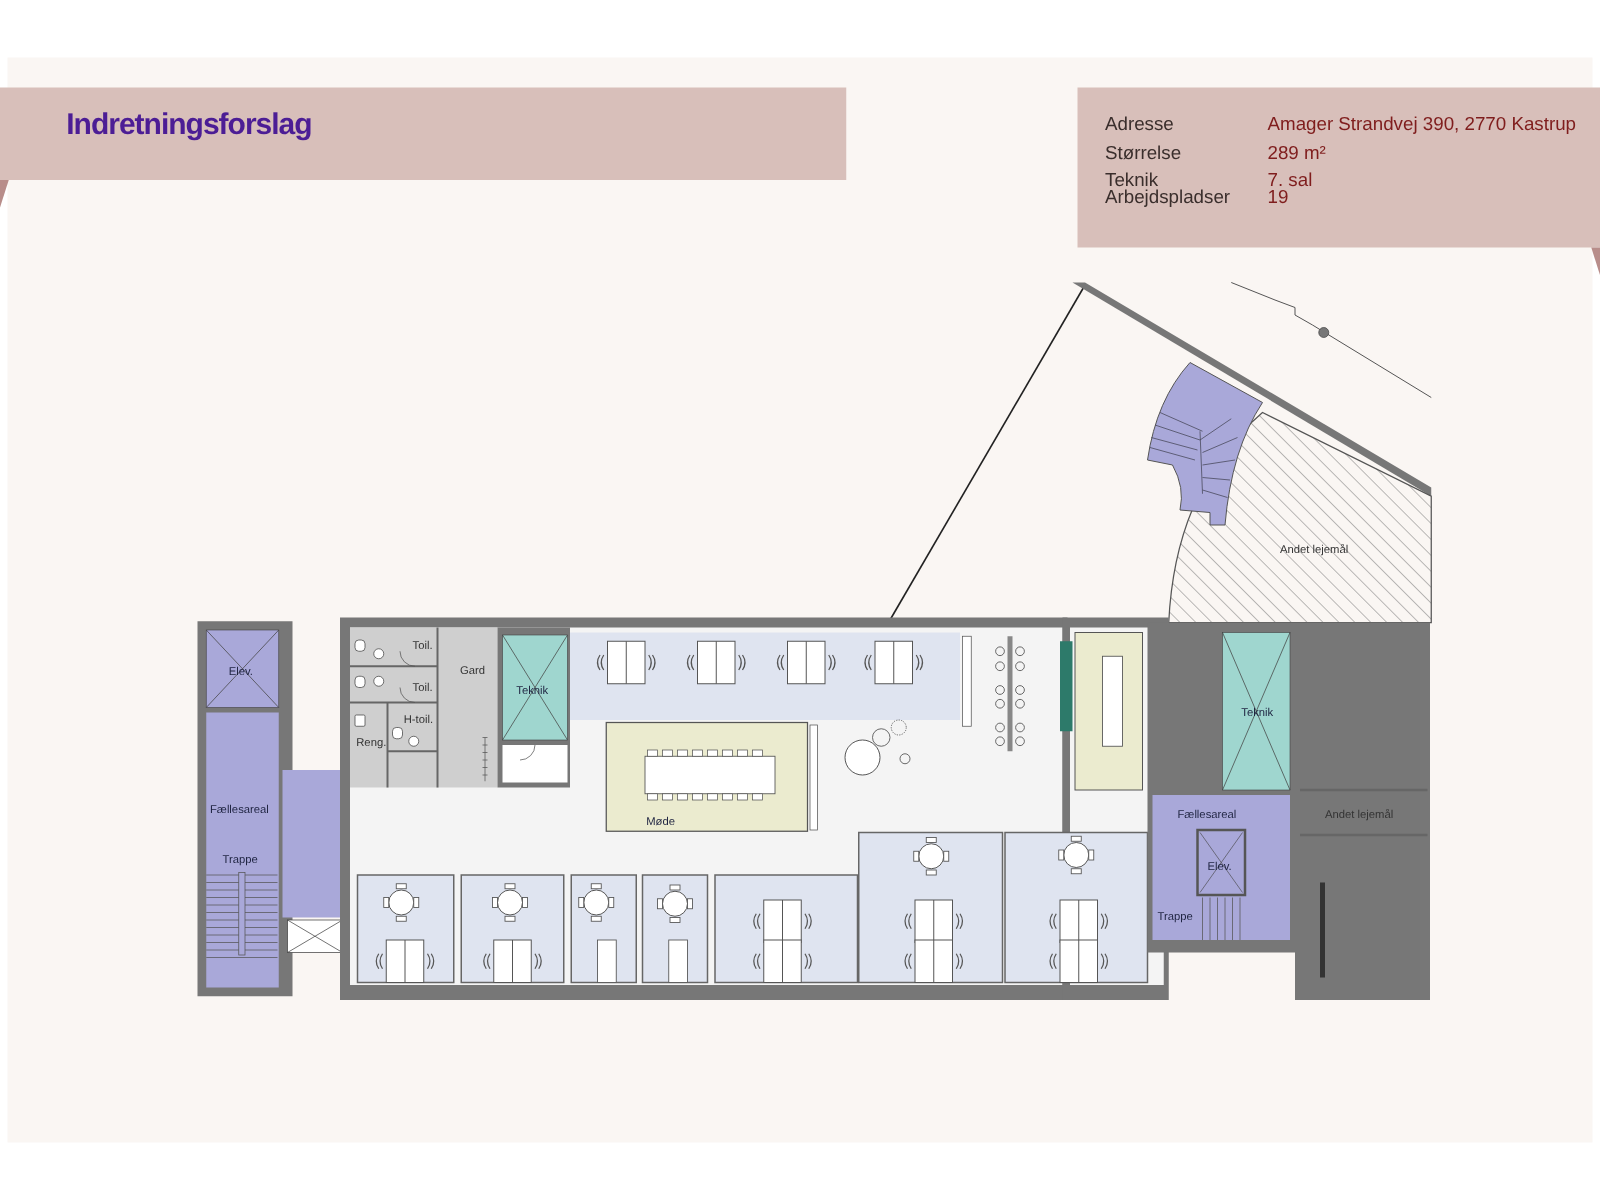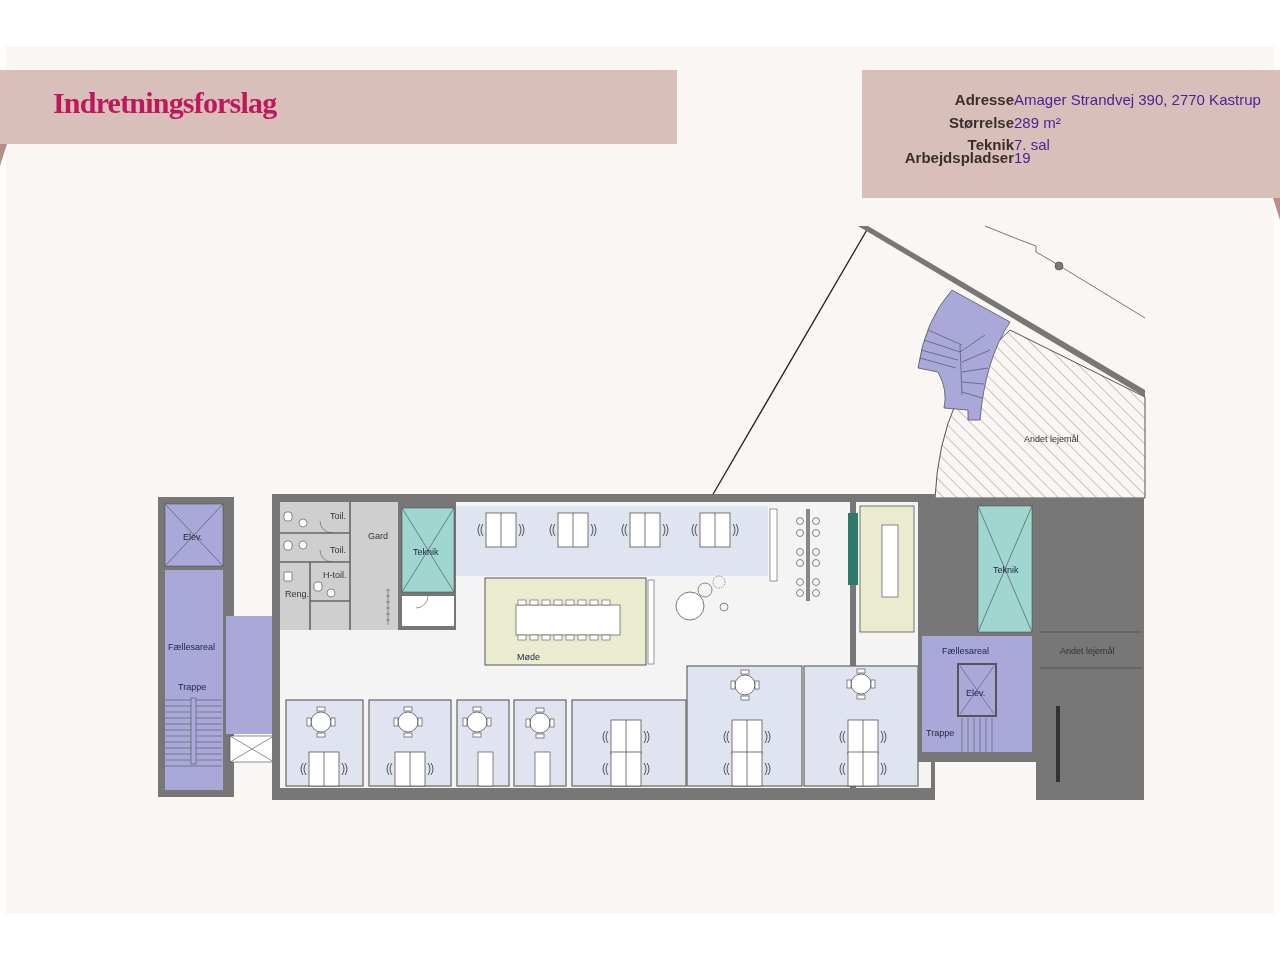--- a/index.html
+++ b/index.html
@@ -1,25 +1,25 @@
 <!DOCTYPE html>
 <html><head>
 <meta charset="utf-8">
 <style>
   html,body{margin:0;padding:0;}
   body{width:1280px;height:960px;background:#ffffff;position:relative;overflow:hidden;font-family:"Liberation Sans",sans-serif;}
   .page{position:absolute;left:6px;top:46px;width:1268px;height:868px;background:#faf6f3;}
   .title-band{position:absolute;left:0;top:70px;width:677px;height:74px;background:#d8bfba;}
   .title-tab{position:absolute;left:0;top:144px;width:0;height:0;border-top:22px solid #b88d8a;border-right:7px solid transparent;}
-  .title-text{position:absolute;left:53px;top:86px;font-family:Liberation Serif, serif;font-weight:bold;font-size:30px;color:#be185d;letter-spacing:-0.8px;}
+  .title-text{position:absolute;left:53px;top:86px;font-family:Liberation Sans, sans-serif;font-weight:bold;font-size:24px;color:#4c1d95;letter-spacing:-0.8px;}
   .info-box{position:absolute;left:862px;top:70px;width:418px;height:128px;background:#d8bfba;}
   .info-tab{position:absolute;left:1273px;top:198px;width:0;height:0;border-top:22px solid #b88d8a;border-left:7px solid transparent;}
   .info-row{position:absolute;left:884px;font-size:15px;color:#3a2e2c;display:flex;}
-  .info-row .k{width:130px;font-weight:bold;text-align:right;}
-  .info-row .v{font-weight:normal;color:#4c1d95;}
+  .info-row .k{width:130px;font-weight:normal;}
+  .info-row .v{font-weight:normal;color:#7f1d1d;}
   .plan{position:absolute;left:0;top:0;}
   .lbl{font-family:"Liberation Sans",sans-serif;font-size:9px;fill:#1e2340;}
   .lbl-d{font-family:"Liberation Sans",sans-serif;font-size:9px;fill:#333;}
   .watermark{position:absolute;left:1160px;top:920px;font-size:11px;color:#f1f1f1;}
 </style>
 </head>
 <body>
 
 <div class="page"></div>
 

